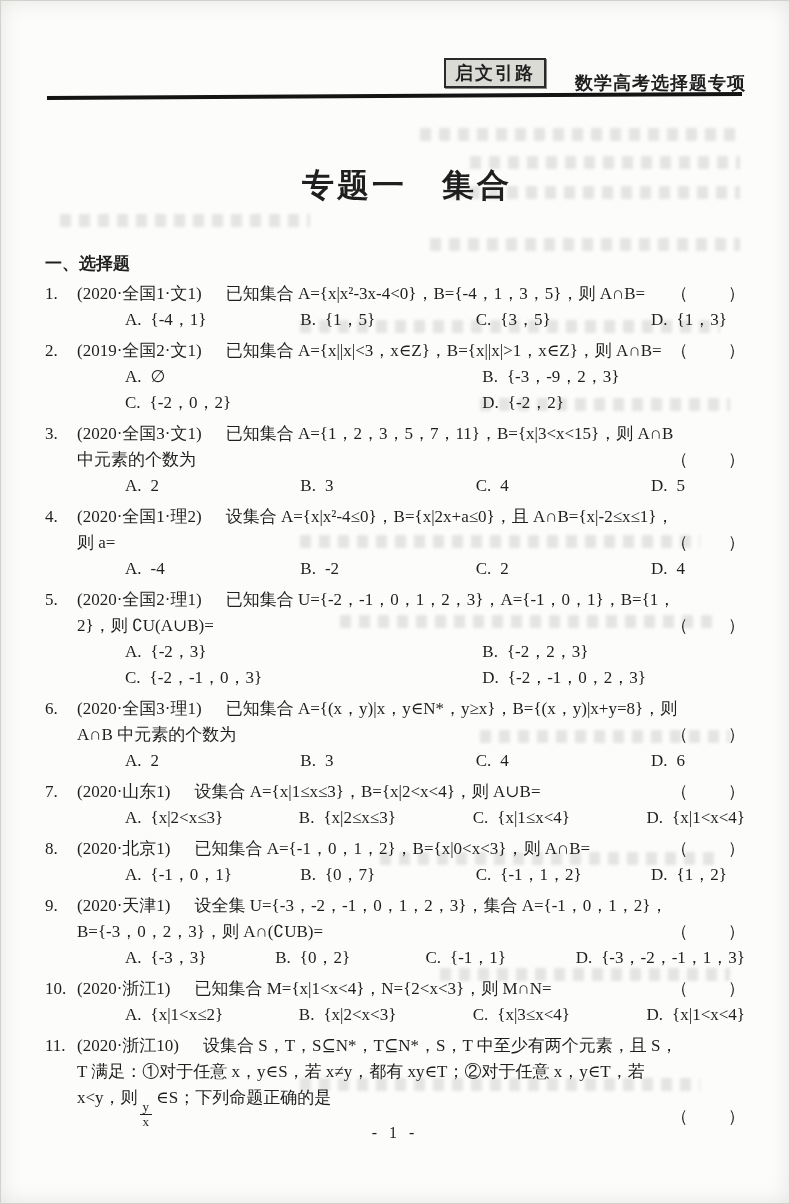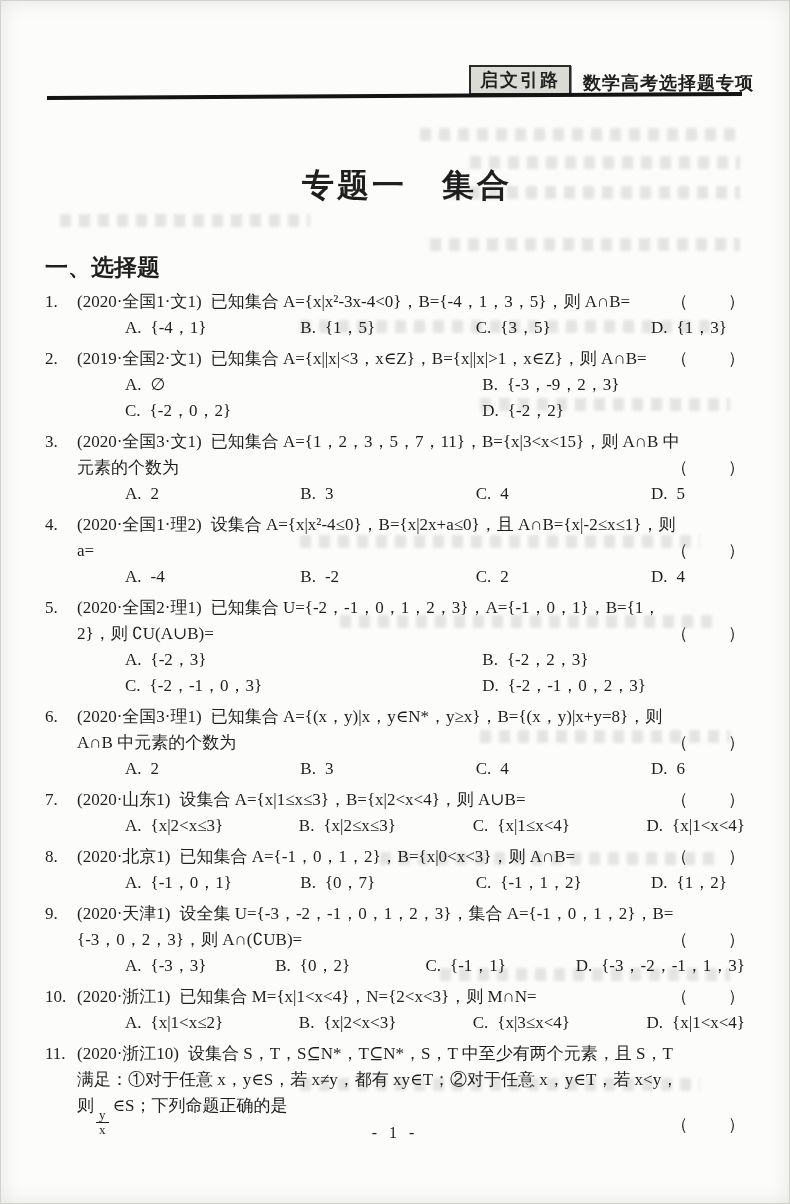--- a/index.html
+++ b/index.html
@@ -4,22 +4,22 @@
 <style>
   html,body{margin:0;padding:0;background:#c9c9c5;}
   .sheet{
     position:relative; width:790px; height:1204px; margin:0 auto;
     background:#fcfcfa; color:#1f1f1f; overflow:hidden;
     font-family:"Liberation Serif","DejaVu Serif",serif;
     box-shadow:inset 0 0 0 1px #d2d2cc, inset 0 0 22px rgba(0,0,0,.10);
   }
   
   .pagehead{
-    position:absolute; top:58px; right:36px;
-    display:flex; align-items:flex-end; gap:12px;
+    position:absolute; top:58px; right:44px;
+    display:flex; align-items:flex-start; gap:29px;
     font-family:"Liberation Sans","DejaVu Sans",sans-serif;
   }
   .badge{
     display:inline-block; border:2px solid #2a2a2a; background:#dbdbd6;
     padding:1px 9px; font-weight:bold; font-size:18px; letter-spacing:2px;
     box-shadow:1px 1px 0 #8a8a86;
   }
   .headtitle{font-weight:bold; font-size:18px; letter-spacing:1px;margin-top:13px;}
   .rule{
     position:absolute; top:94px; left:47px; width:695px; height:4px;
@@ -27,27 +27,27 @@
   }
   
   .title{
     position:absolute; top:152px; left:0; width:100%;
     text-align:center; margin:12px;
     font-size:32px; font-weight:bold; letter-spacing:3px;
   }
   
   .content{position:absolute; top:252px; left:45px; width:700px;}
   .section{
-    margin:0 0 6px 0; font-size:23px; font-weight:bold;
+    margin:0 0 6px 0; font-size:17px; font-weight:bold;
     font-family:"Liberation Sans","DejaVu Sans",sans-serif;
   }
   .question{position:relative; padding-left:32px; margin-bottom:5px; font-size:17px; line-height:26px;}
   .qnum{position:absolute; left:0; top:0;}
   .stem{position:relative; margin:0; padding-right:64px;}
-  .src{margin-right:9px;}
+  .src{margin-right:24px;}
   .paren{position:absolute; right:-2px; bottom:0; letter-spacing:2px;}
   .options{display:grid; margin-top:0;}
   .cols4{grid-template-columns:1.05fr 1.05fr 1.05fr 0.85fr;}
   .cols2{grid-template-columns:1.15fr 1fr;}
   .opt{white-space:nowrap;margin-left:48px;}
   .olab{margin-right:9px;}
   .frac{
     display:inline-flex; flex-direction:column; align-items:center;
     vertical-align:-8px; font-size:13px; line-height:1.1; margin:0 4px 0 2px;
   }

